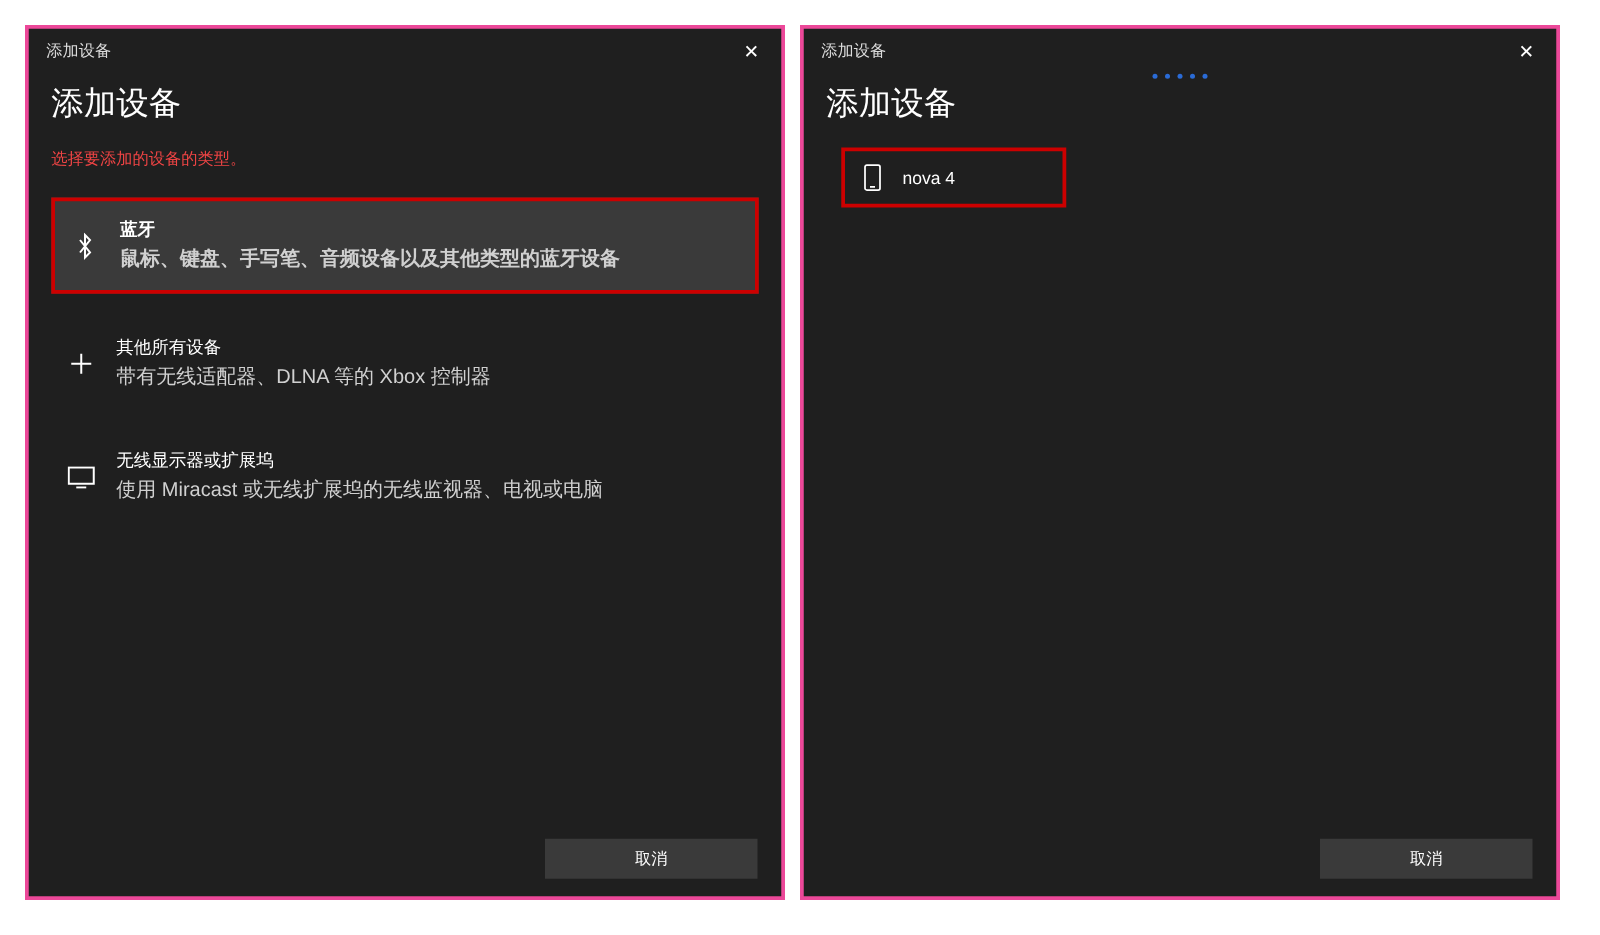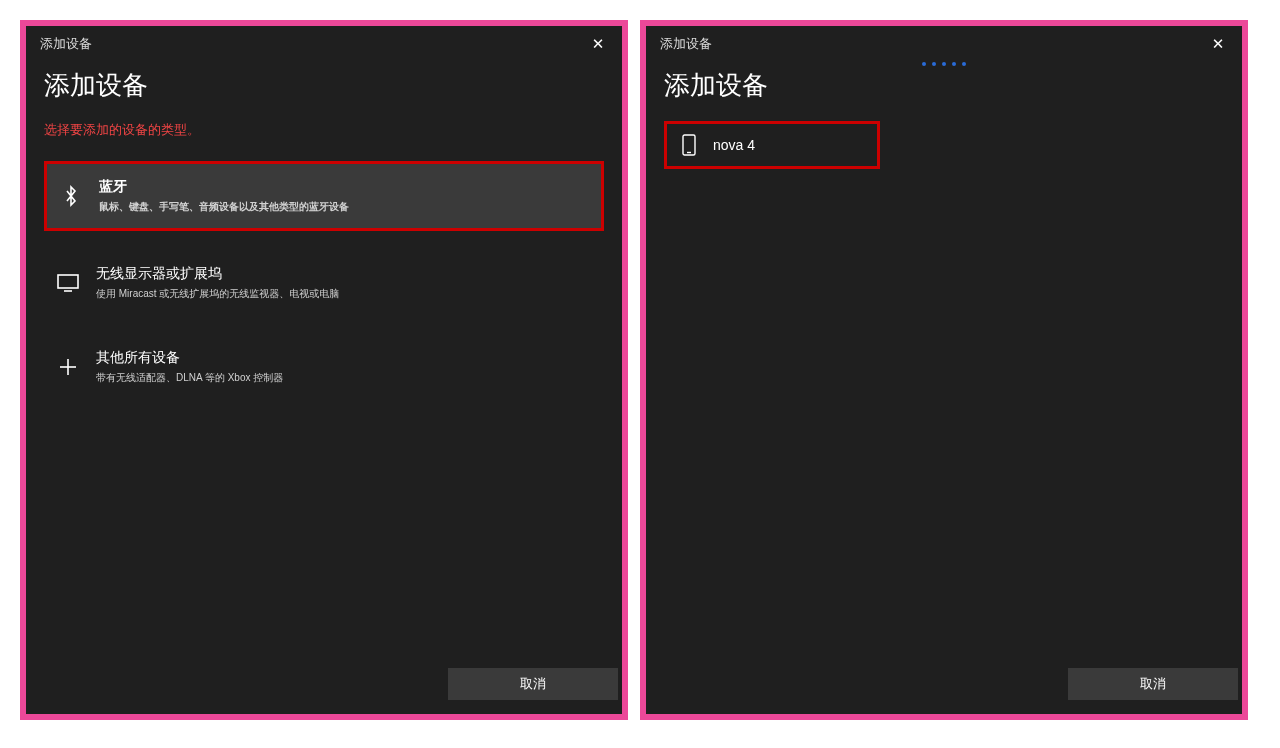--- a/index.html
+++ b/index.html
@@ -12,21 +12,21 @@
     gap: 12px;
     padding: 20px;
   }
   .dialog {
     background: #1f1f1f;
     color: #ffffff;
     width: 608px;
     height: 700px;
     display: flex;
     flex-direction: column;
-    border: 6px solid #ec4899;
+    border: 3px solid #ec4899;
     position: relative;
   }
   .titlebar {
     display: flex;
     justify-content: space-between;
     align-items: center;
     height: 36px;
     padding: 0 10px 0 14px;
     font-size: 13px;
     color: #dcdcdc;
@@ -79,30 +79,31 @@
     justify-content: center;
     margin-right: 14px;
     color: #fff;
   }
   .option .texts .title {
     font-size: 14px;
     color: #fff;
     margin-bottom: 4px;
   }
   .option .texts .desc {
-    font-size: 10px;
+    font-size: 16px;
     color: #d0d0d0;
   }
   .device-item {
     display: flex;
     align-items: center;
     padding: 10px 10px;
     border: 3px solid #cc0000;
-    width: 216px;
-    cursor: pointer;
+    width: 180px;
+    cursor: pointer;
+    margin-left: 12px;
   }
   .device-item .icon {
     width: 24px;
     display: flex;
     justify-content: center;
     margin-right: 12px;
   }
   .device-name {
     font-size: 14px;
     color: #fff;
@@ -114,21 +115,21 @@
     transform: translateX(-50%);
     display: flex;
     gap: 6px;
   }
   .loading-dots span {
     width: 4px; height: 4px;
     background: #2a6bd6;
     border-radius: 50%;
   }
   .footer {
-    padding: 14px 4px;
+    padding: 14px 19px;
     display: flex;
     justify-content: flex-end;
   }
   .cancel-btn {
     background: #3a3a3a;
     color: #fff;
     border: none;
     width: 170px;
     height: 32px;
     font-size: 13px;
@@ -157,41 +158,41 @@
         </svg>
       </div>
       <div class="texts">
         <div class="title">蓝牙</div>
         <div class="desc">鼠标、键盘、手写笔、音频设备以及其他类型的蓝牙设备</div>
       </div>
     </div>
 
     <div class="option">
       <div class="icon">
+        <svg width="20" height="20" viewBox="0 0 20 20" fill="none" stroke="#fff" stroke-width="1.6">
+          <line x1="10" y1="2" x2="10" y2="18"></line>
+          <line x1="2" y1="10" x2="18" y2="10"></line>
+        </svg>
+      </div>
+      <div class="texts">
+        <div class="title">其他所有设备</div>
+        <div class="desc">带有无线适配器、DLNA 等的 Xbox 控制器</div>
+      </div>
+    </div>
+
+    <div class="option">
+      <div class="icon">
         <svg width="22" height="18" viewBox="0 0 22 18" fill="none" stroke="#fff" stroke-width="1.6">
           <rect x="1" y="1" width="20" height="13"></rect>
           <line x1="7" y1="17" x2="15" y2="17"></line>
         </svg>
       </div>
       <div class="texts">
         <div class="title">无线显示器或扩展坞</div>
         <div class="desc">使用 Miracast 或无线扩展坞的无线监视器、电视或电脑</div>
-      </div>
-    </div>
-
-    <div class="option">
-      <div class="icon">
-        <svg width="20" height="20" viewBox="0 0 20 20" fill="none" stroke="#fff" stroke-width="1.6">
-          <line x1="10" y1="2" x2="10" y2="18"></line>
-          <line x1="2" y1="10" x2="18" y2="10"></line>
-        </svg>
-      </div>
-      <div class="texts">
-        <div class="title">其他所有设备</div>
-        <div class="desc">带有无线适配器、DLNA 等的 Xbox 控制器</div>
       </div>
     </div>
   </div>
   <div class="footer">
     <button class="cancel-btn">取消</button>
   </div>
 </div>
 
 <div class="dialog">
   <div class="titlebar">

